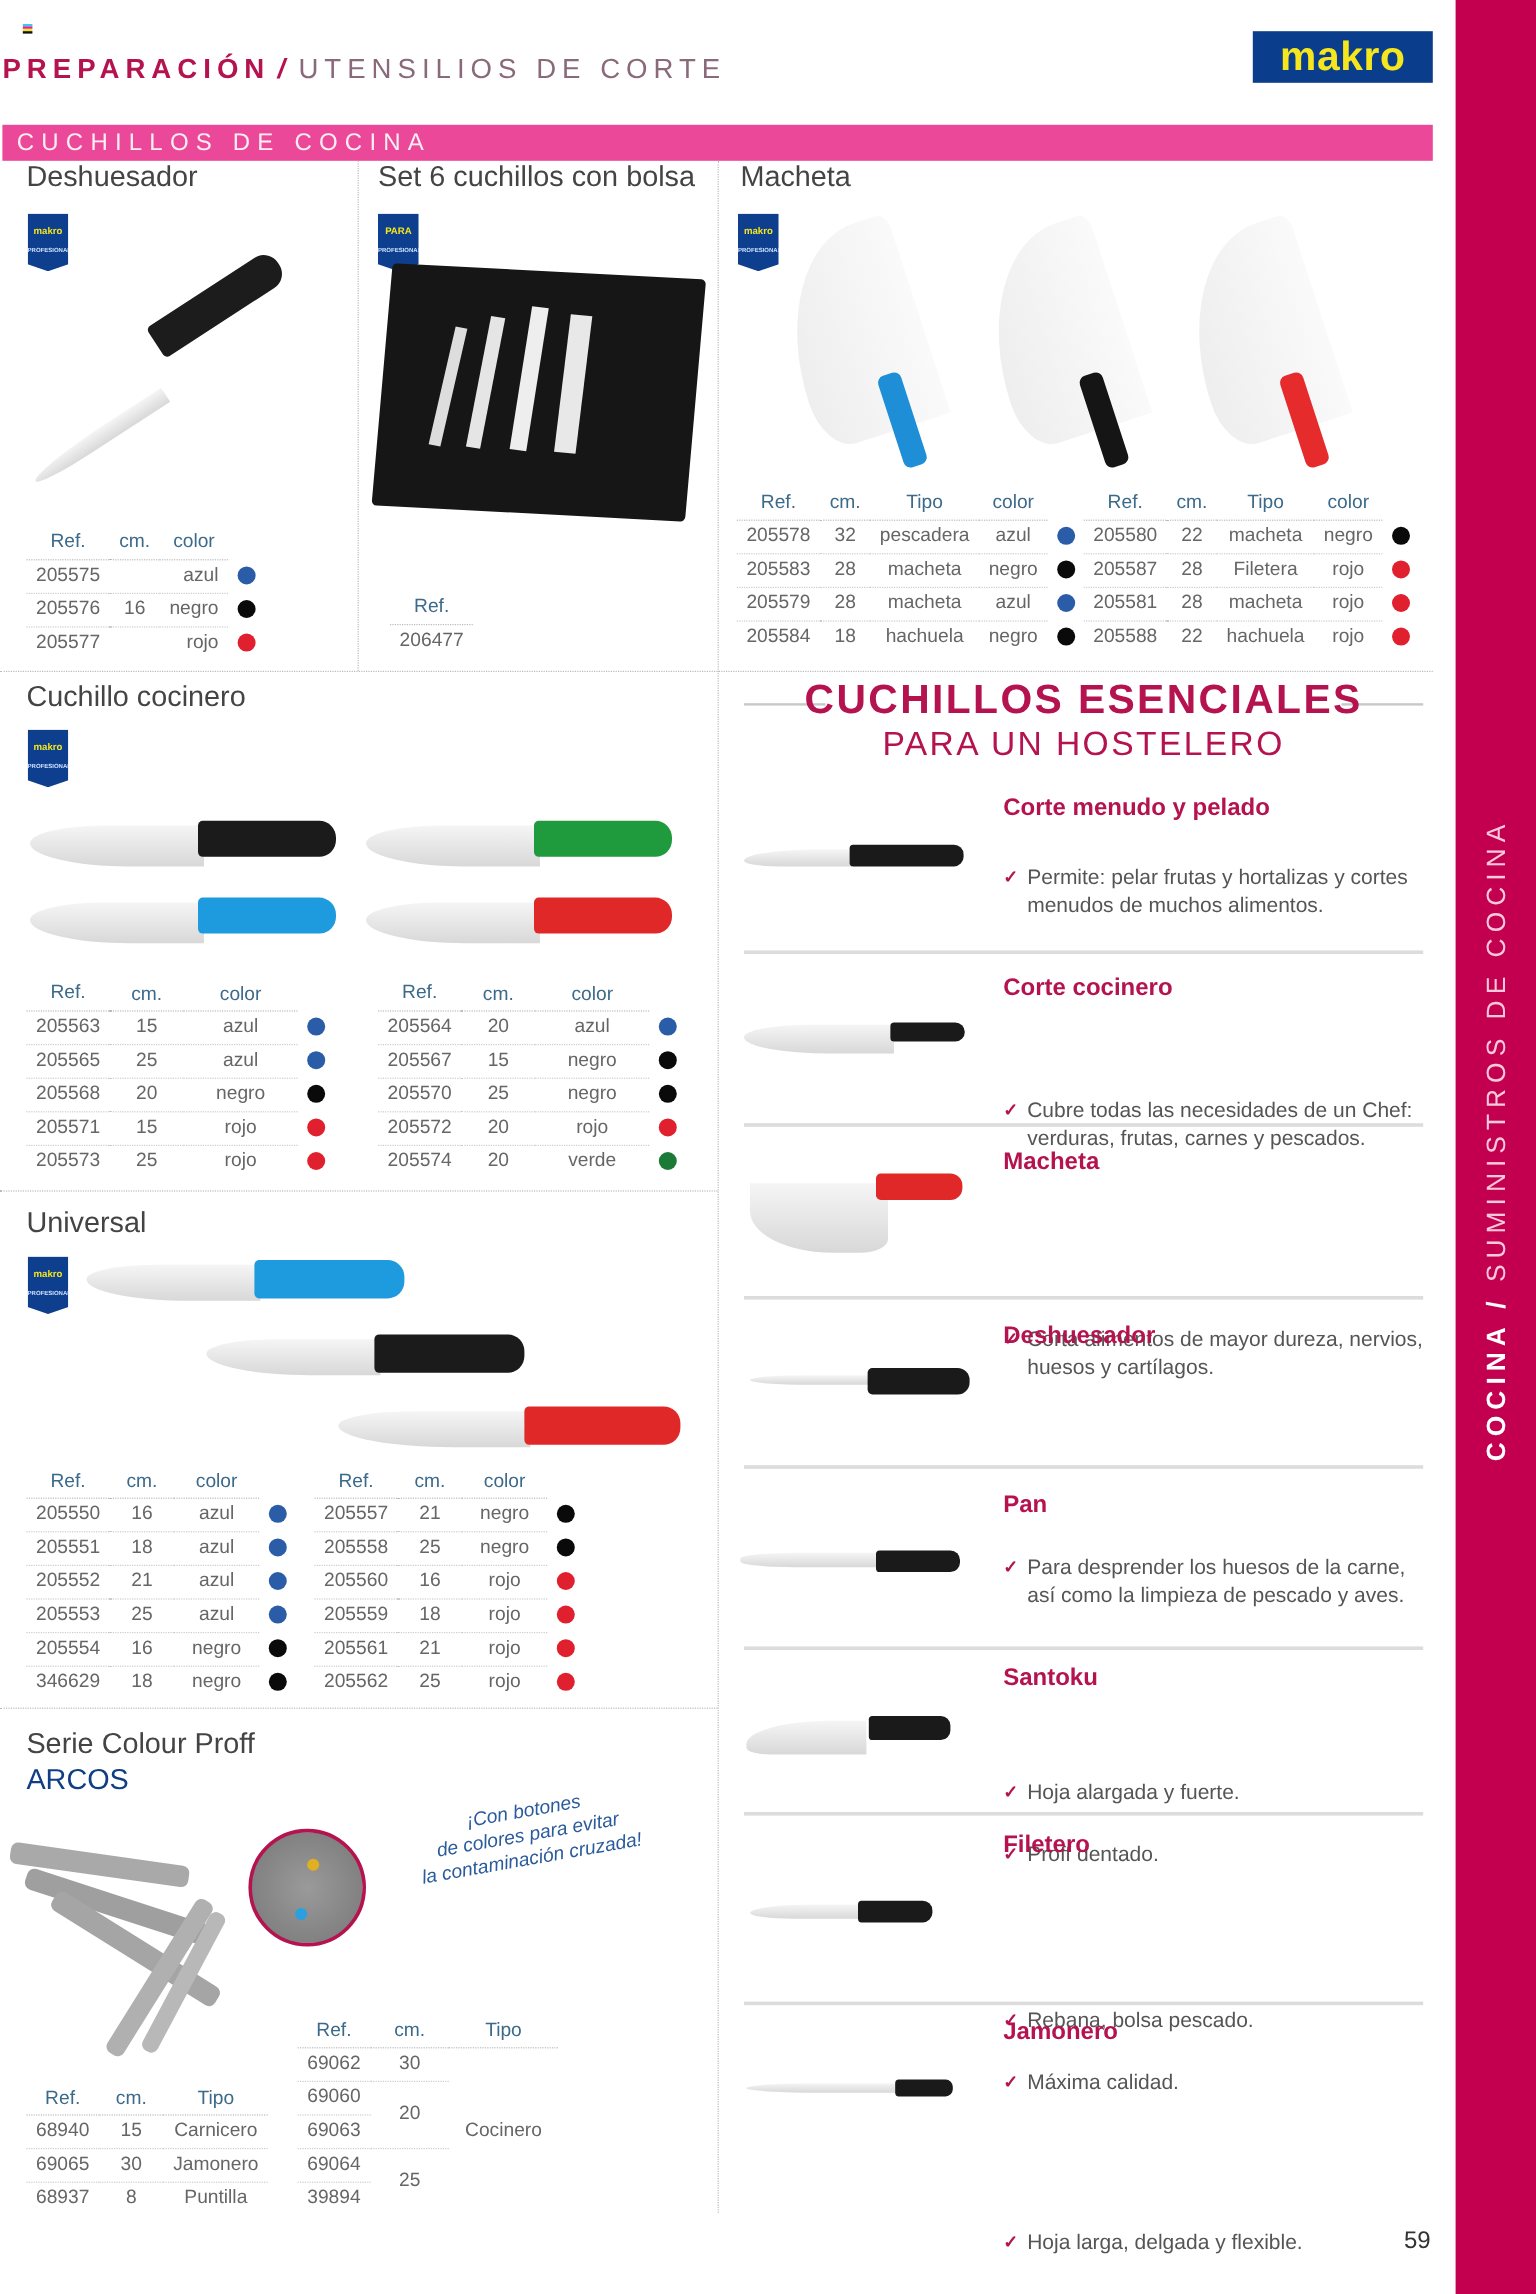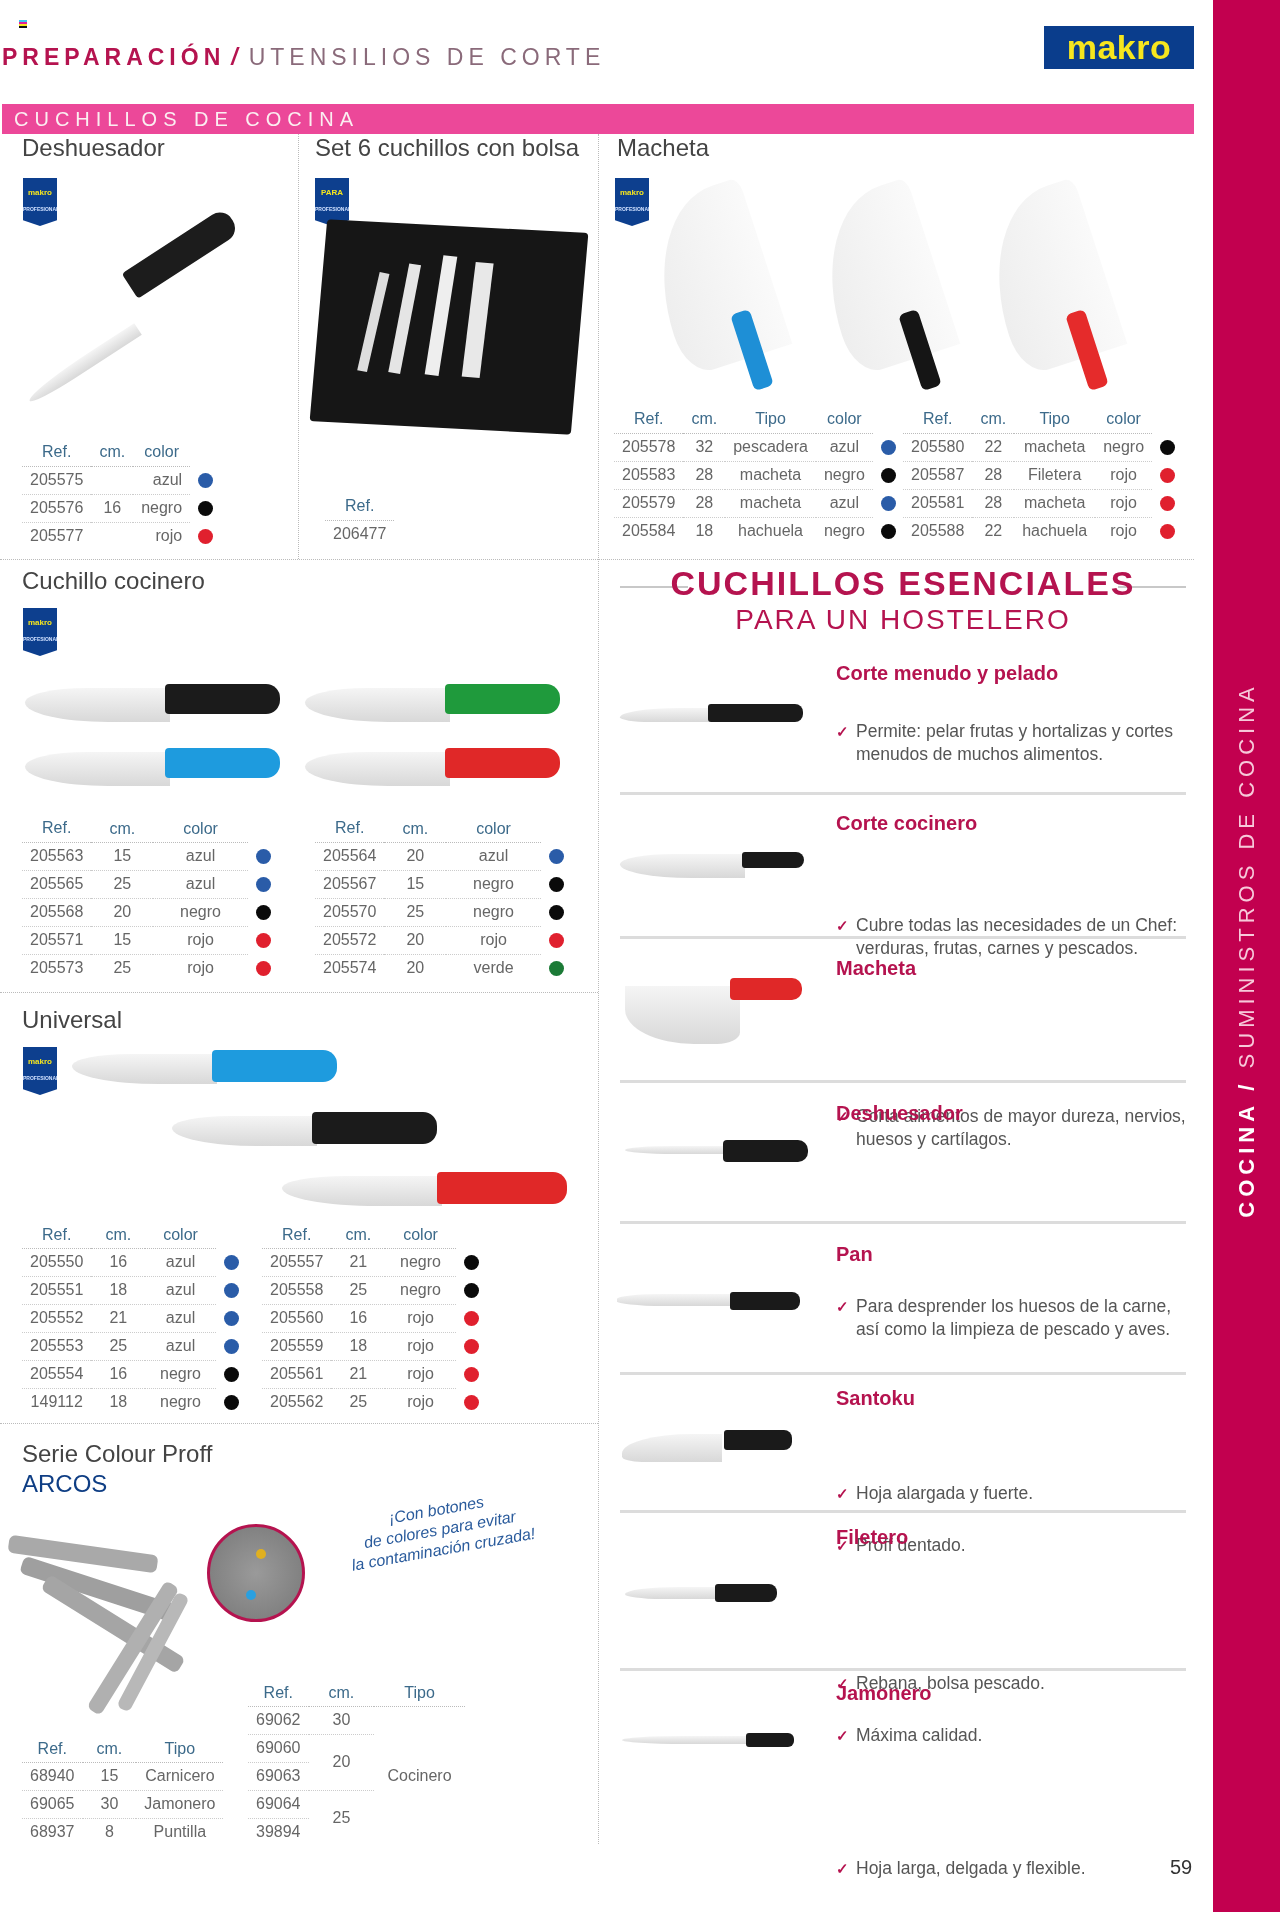--- a/index.html
+++ b/index.html
@@ -366,21 +366,21 @@
         <td>azul</td>
         <td class="dotcell"><span class="dot" style="background:#2a5ca8"></span></td>
       </tr>
   <tr>
         <td>205554</td>
         <td>16</td>
         <td>negro</td>
         <td class="dotcell"><span class="dot" style="background:#0a0a0a"></span></td>
       </tr>
   <tr>
-        <td>149112</td>
+        <td>346629</td>
         <td>18</td>
         <td>negro</td>
         <td class="dotcell"><span class="dot" style="background:#0a0a0a"></span></td>
       </tr>
 </tbody>
   </table>
 <table class="spec abs" style="left:262px;top:1222px;">
   <tbody>
       <tr>
         <th style="padding:0 14px">Ref.</th>

